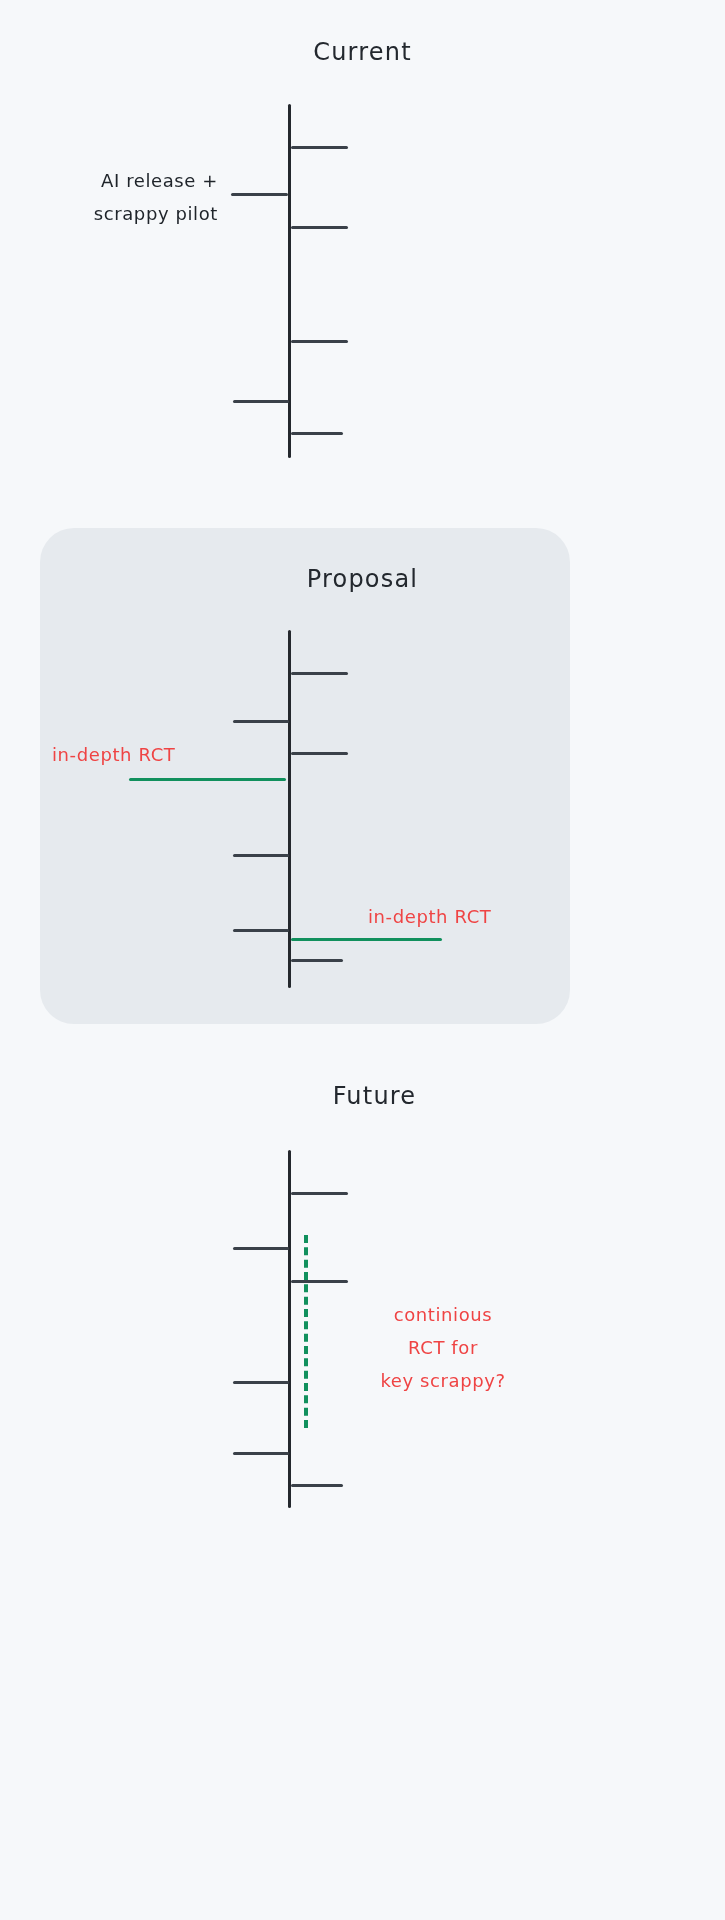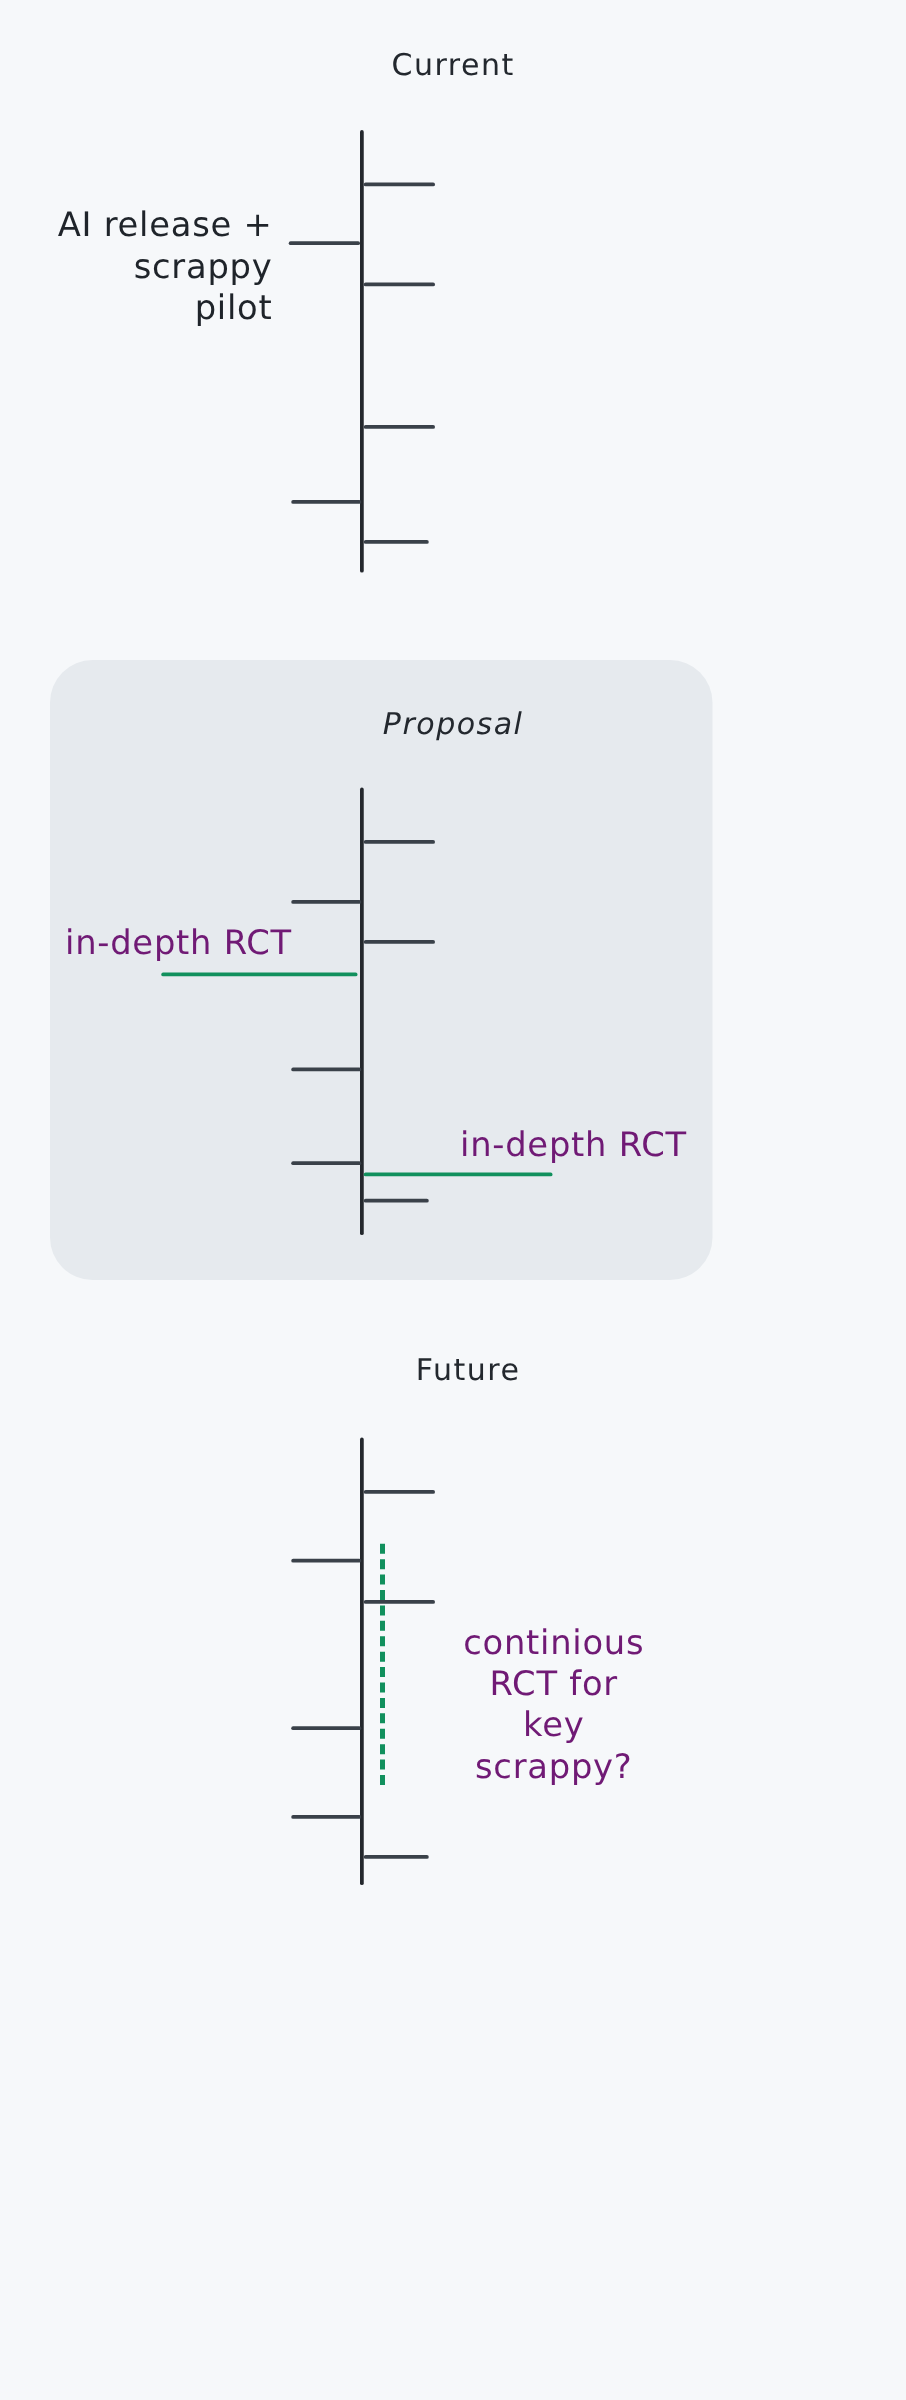--- a/index.html
+++ b/index.html
@@ -44,27 +44,27 @@
   .tick{
     position:absolute;
     height:3px;
     background:#3A4149;
     border-radius:2px;
   }
 
   
   .note{
     position:absolute;
-    font-size:27px;
+    font-size:18px;
     line-height:33px;
     color:#1F242A;
     letter-spacing:0.6px;
     white-space:pre-line;
   }
-  .note.green{color:#701a75;}
+  .note.green{color:#ef4444;}
   .note.center{text-align:center;}
   .note.right{text-align:right;}
 
   .leader{
     position:absolute;
     height:3px;
     background:#3A4149;
     border-radius:2px;
   }
   .leader.green{background:#11905D;height:3px;}
@@ -93,21 +93,21 @@
 
     <div class="leader" style="left:231px;top:193px;width:57px;"></div>
 
     <div class="note right" style="left:40px;top:164px;width:178px;">AI release +
 scrappy pilot</div>
   </div>
 
   <div class="panel" id="panel-proposal">
     <div class="panel-card" style="left:40px;top:8px;width:530px;height:496px;"></div>
 
-    <div class="panel-title" style="top:45px;font-style:italic;">Proposal</div>
+    <div class="panel-title" style="top:45px;">Proposal</div>
 
     <div class="axis" style="left:288px;top:110px;height:358px;"></div>
 
     <div class="tick" style="left:291px;top:152px;width:57px;"></div>
     <div class="tick" style="left:233px;top:200px;width:56px;"></div>
     <div class="tick" style="left:291px;top:232px;width:57px;"></div>
     <div class="tick" style="left:233px;top:334px;width:56px;"></div>
     <div class="tick" style="left:233px;top:409px;width:56px;"></div>
     <div class="tick" style="left:291px;top:439px;width:52px;"></div>
 

